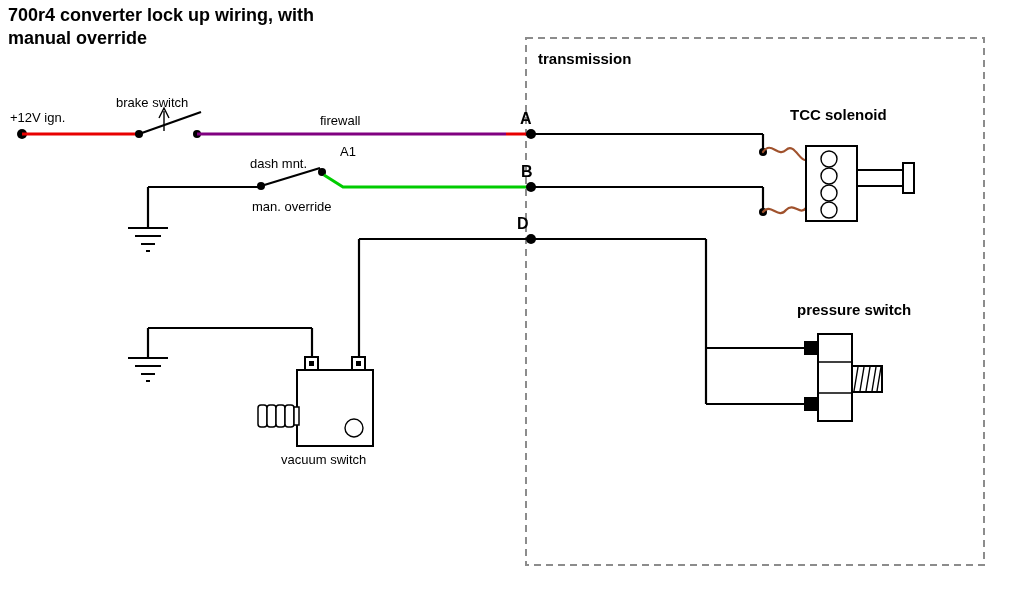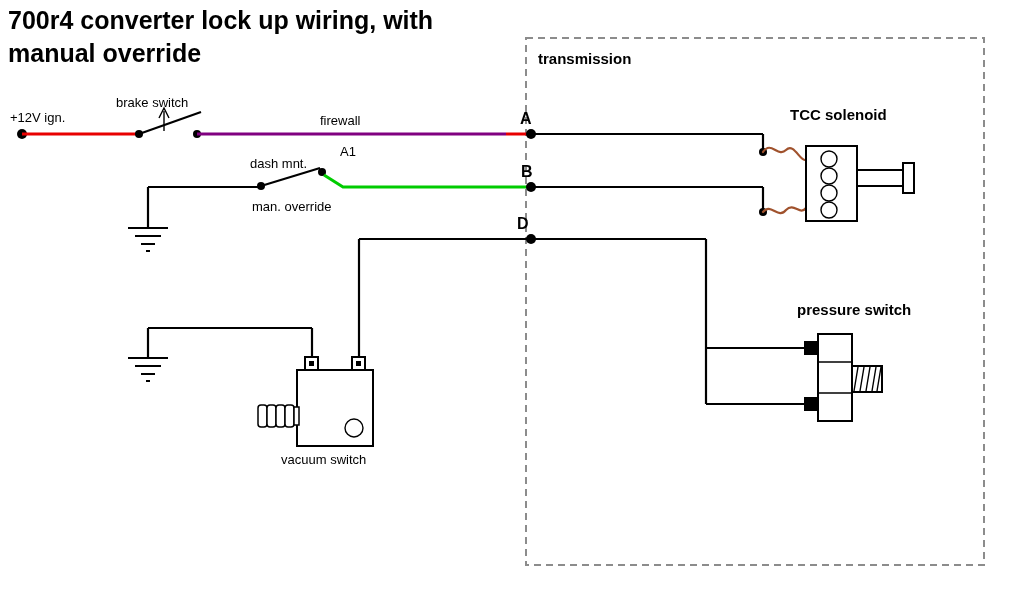--- a/index.html
+++ b/index.html
@@ -1,18 +1,18 @@
 <!DOCTYPE html>
 <html><head>
 <meta charset="utf-8">
 <style>
   html,body { margin:0; padding:0; background:#fff; }
   body { width:1022px; height:597px; font-family:"Liberation Sans", sans-serif; }
   .stage { position:relative; width:1022px; height:597px; background:#fff; overflow:hidden; }
-  .title { position:absolute; left:8px; top:4px; font-size:25px; font-weight:bold;
+  .title { position:absolute; left:8px; top:4px; font-size:18px; font-weight:bold;
            color:#000; white-space:pre-line; line-height:1.3; }
   svg { position:absolute; left:0; top:0; }
   text { font-family:"Liberation Sans", sans-serif; font-size:13px; fill:#000; }
   .pin  { font-size:16px; font-weight:bold; }
   .blue { font-size:15px; font-weight:bold; }
   .wire { stroke:#000; stroke-width:2.2; fill:none; }
   .cwire { stroke-width:3; fill:none; }
   .squig { stroke-width:2.2; fill:none; stroke-linecap:round; }
   .dot  { fill:#000; stroke:none; }
   .part { stroke:#000; stroke-width:2; fill:#fff; }

